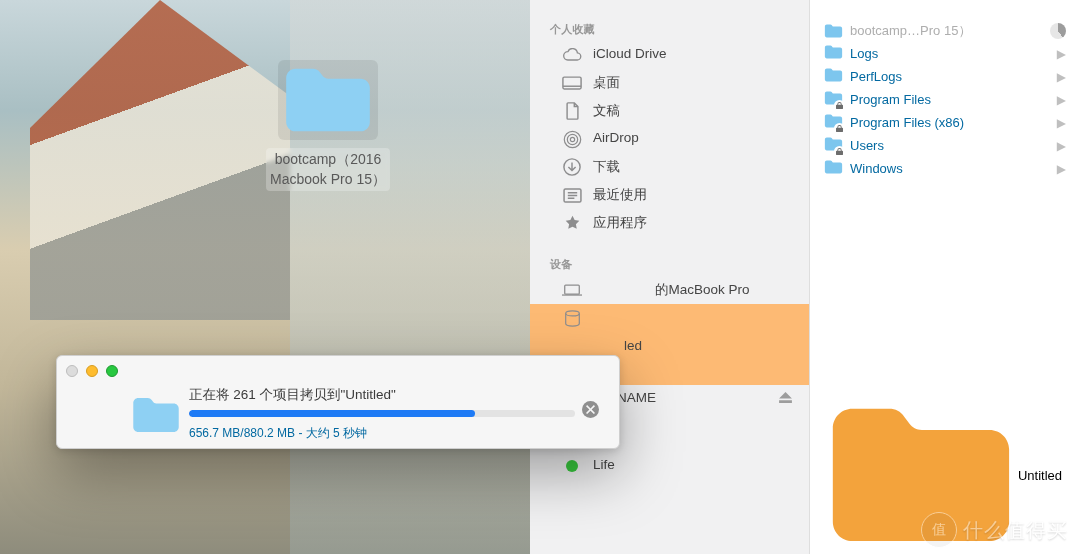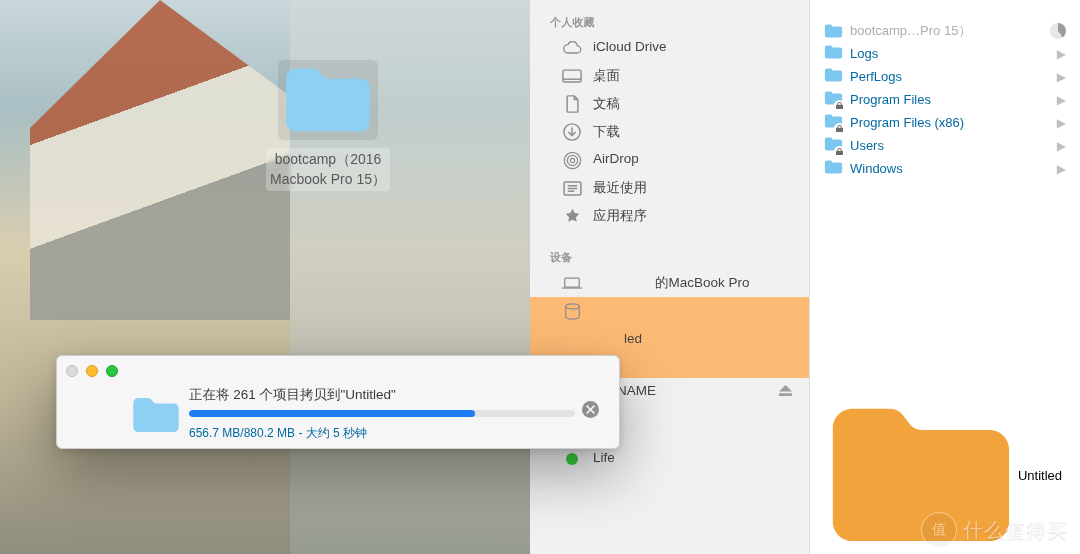--- a/index.html
+++ b/index.html
@@ -49,21 +49,21 @@
   .copy-sub { font-size: 12px; color: #0369a1; }
   .copy-cancel {
     position: absolute; right: 20px; top: 45px; width: 17px; height: 17px;
     background: #8f8f8f; border-radius: 50%; display: flex; align-items: center; justify-content: center;
     cursor: pointer;
   }
   .copy-cancel svg { width: 9px; height: 9px; fill: #f6f6f6; }
 
   
   .finder { position: absolute; left: 530px; top: 0; width: 550px; height: 554px; background: #fff; display: flex; }
-  .fsidebar { width: 280px; height: 100%; background: #f1f1f2; border-right: 1px solid #dedede; padding-top: 9px; font-size: 14px; color: #555; overflow: hidden; }
+  .fsidebar { width: 280px; height: 100%; background: #f1f1f2; border-right: 1px solid #dedede; padding-top: 16px; font-size: 14px; color: #555; overflow: hidden; }
   .fsidebar .section { font-size: 11px; color: #979797; font-weight: 600; padding: 6px 0 4px 20px; letter-spacing: .2px; }
   .fsidebar .item { display: flex; gap: 11px; padding: 5px 16px 5px 32px; cursor: pointer; position: relative; }
   .fsidebar .item.selected { background: #fdba74; flex-direction: column; }
   .fsidebar .item .iconbox { width: 20px; height: 18px; display: flex; align-items: center; justify-content: center; color: #8d8d8e; }
   .fsidebar .item .lbl { flex: 1; color: #454545; font-size: 13.5px; white-space: nowrap; overflow: hidden; text-overflow: ellipsis; }
   .fsidebar .item .eject { width: 14px; color: #9d9d9d; }
   .tag-dot { width: 12px; height: 12px; border-radius: 50%; background: #39c93e; }
 
   .fcol { flex: 1; height: 100%; background: #fff; padding-top: 20px; font-size: 13px; position: relative; }
   .fcol .row { display: flex; align-items: center; gap: 7px; padding: 2px 14px 2px 14px; cursor: pointer; position: relative; }
@@ -142,36 +142,36 @@
       <span class="iconbox">
           <svg viewBox="0 0 16 20" width="15" height="18" fill="none" stroke="#8d8d8e" stroke-width="1.6">
             <path d="M3 1h7l4 4v13a1 1 0 0 1-1 1H3a1 1 0 0 1-1-1V2a1 1 0 0 1 1-1z"></path>
             <path d="M10 1v4h4"></path>
           </svg>
         </span>
       <span class="lbl">文稿</span>
     </div>
     <div class="item">
       <span class="iconbox">
-          <svg viewBox="0 0 20 20" width="18" height="18" fill="none" stroke="#8d8d8e" stroke-width="1.6">
-            <circle cx="10" cy="10" r="9"></circle>
-            <path d="M10 5v8M6 10l4 4 4-4"></path>
-          </svg>
-        </span>
-      <span class="lbl">下载</span>
-    </div>
-    <div class="item">
-      <span class="iconbox">
           <svg viewBox="0 0 22 22" width="19" height="19" fill="none" stroke="#8d8d8e" stroke-width="1.4">
             <circle cx="11" cy="11" r="2.5"></circle>
             <circle cx="11" cy="11" r="6"></circle>
             <circle cx="11" cy="11" r="9.5"></circle>
           </svg>
         </span>
       <span class="lbl">AirDrop</span>
+    </div>
+    <div class="item">
+      <span class="iconbox">
+          <svg viewBox="0 0 20 20" width="18" height="18" fill="none" stroke="#8d8d8e" stroke-width="1.6">
+            <circle cx="10" cy="10" r="9"></circle>
+            <path d="M10 5v8M6 10l4 4 4-4"></path>
+          </svg>
+        </span>
+      <span class="lbl">下载</span>
     </div>
     <div class="item">
       <span class="iconbox">
           <svg viewBox="0 0 20 16" width="19" height="15" fill="none" stroke="#8d8d8e" stroke-width="1.6">
             <rect x="1" y="1" width="18" height="14" rx="1.5"></rect>
             <path d="M5 5h10M5 8h10M5 11h7"></path>
           </svg>
         </span>
       <span class="lbl">最近使用</span>
     </div>

